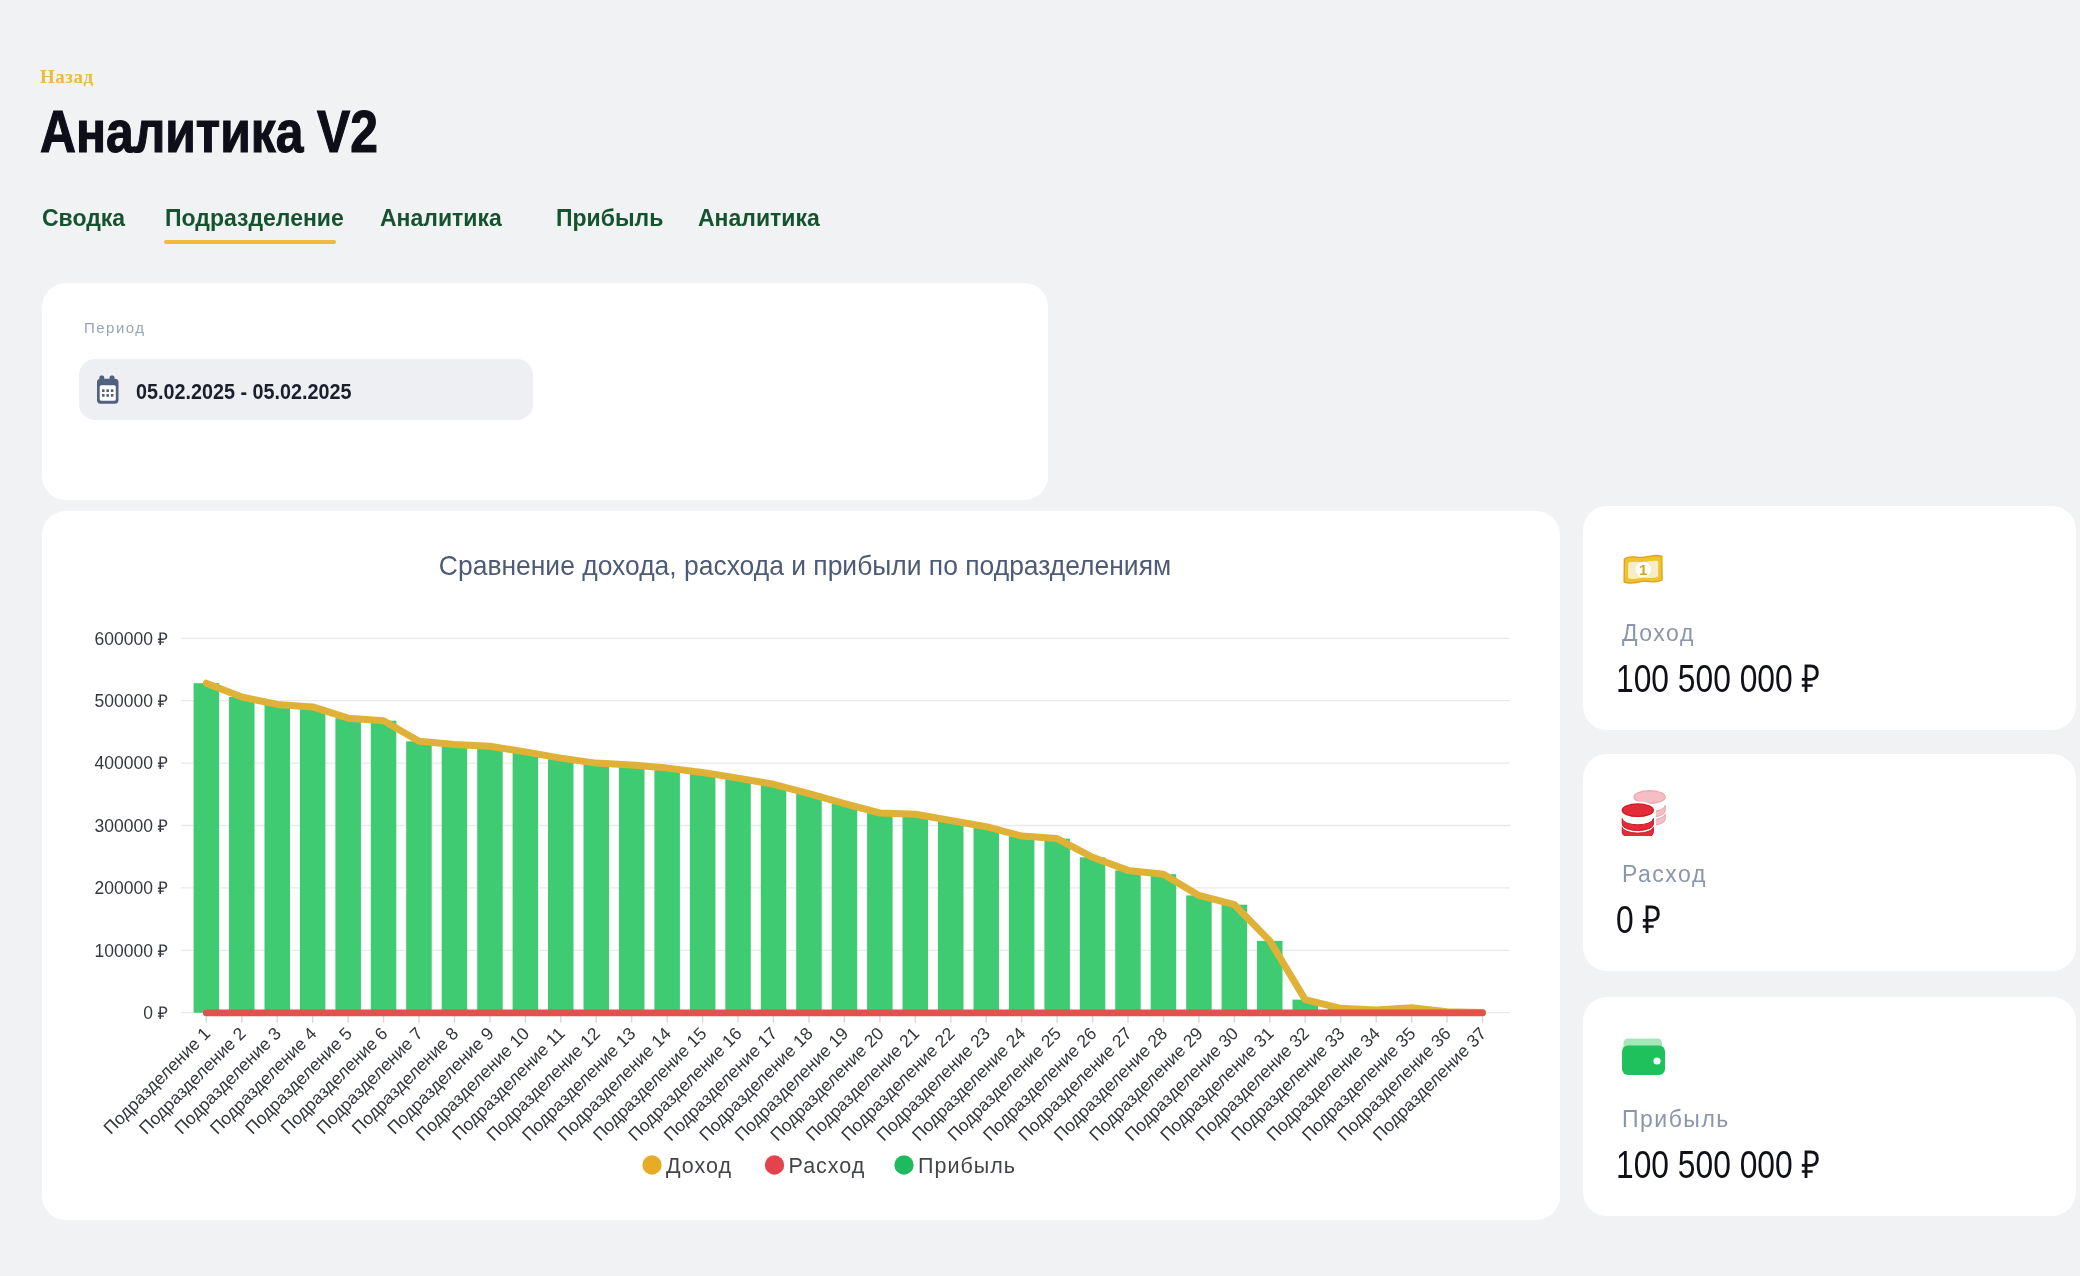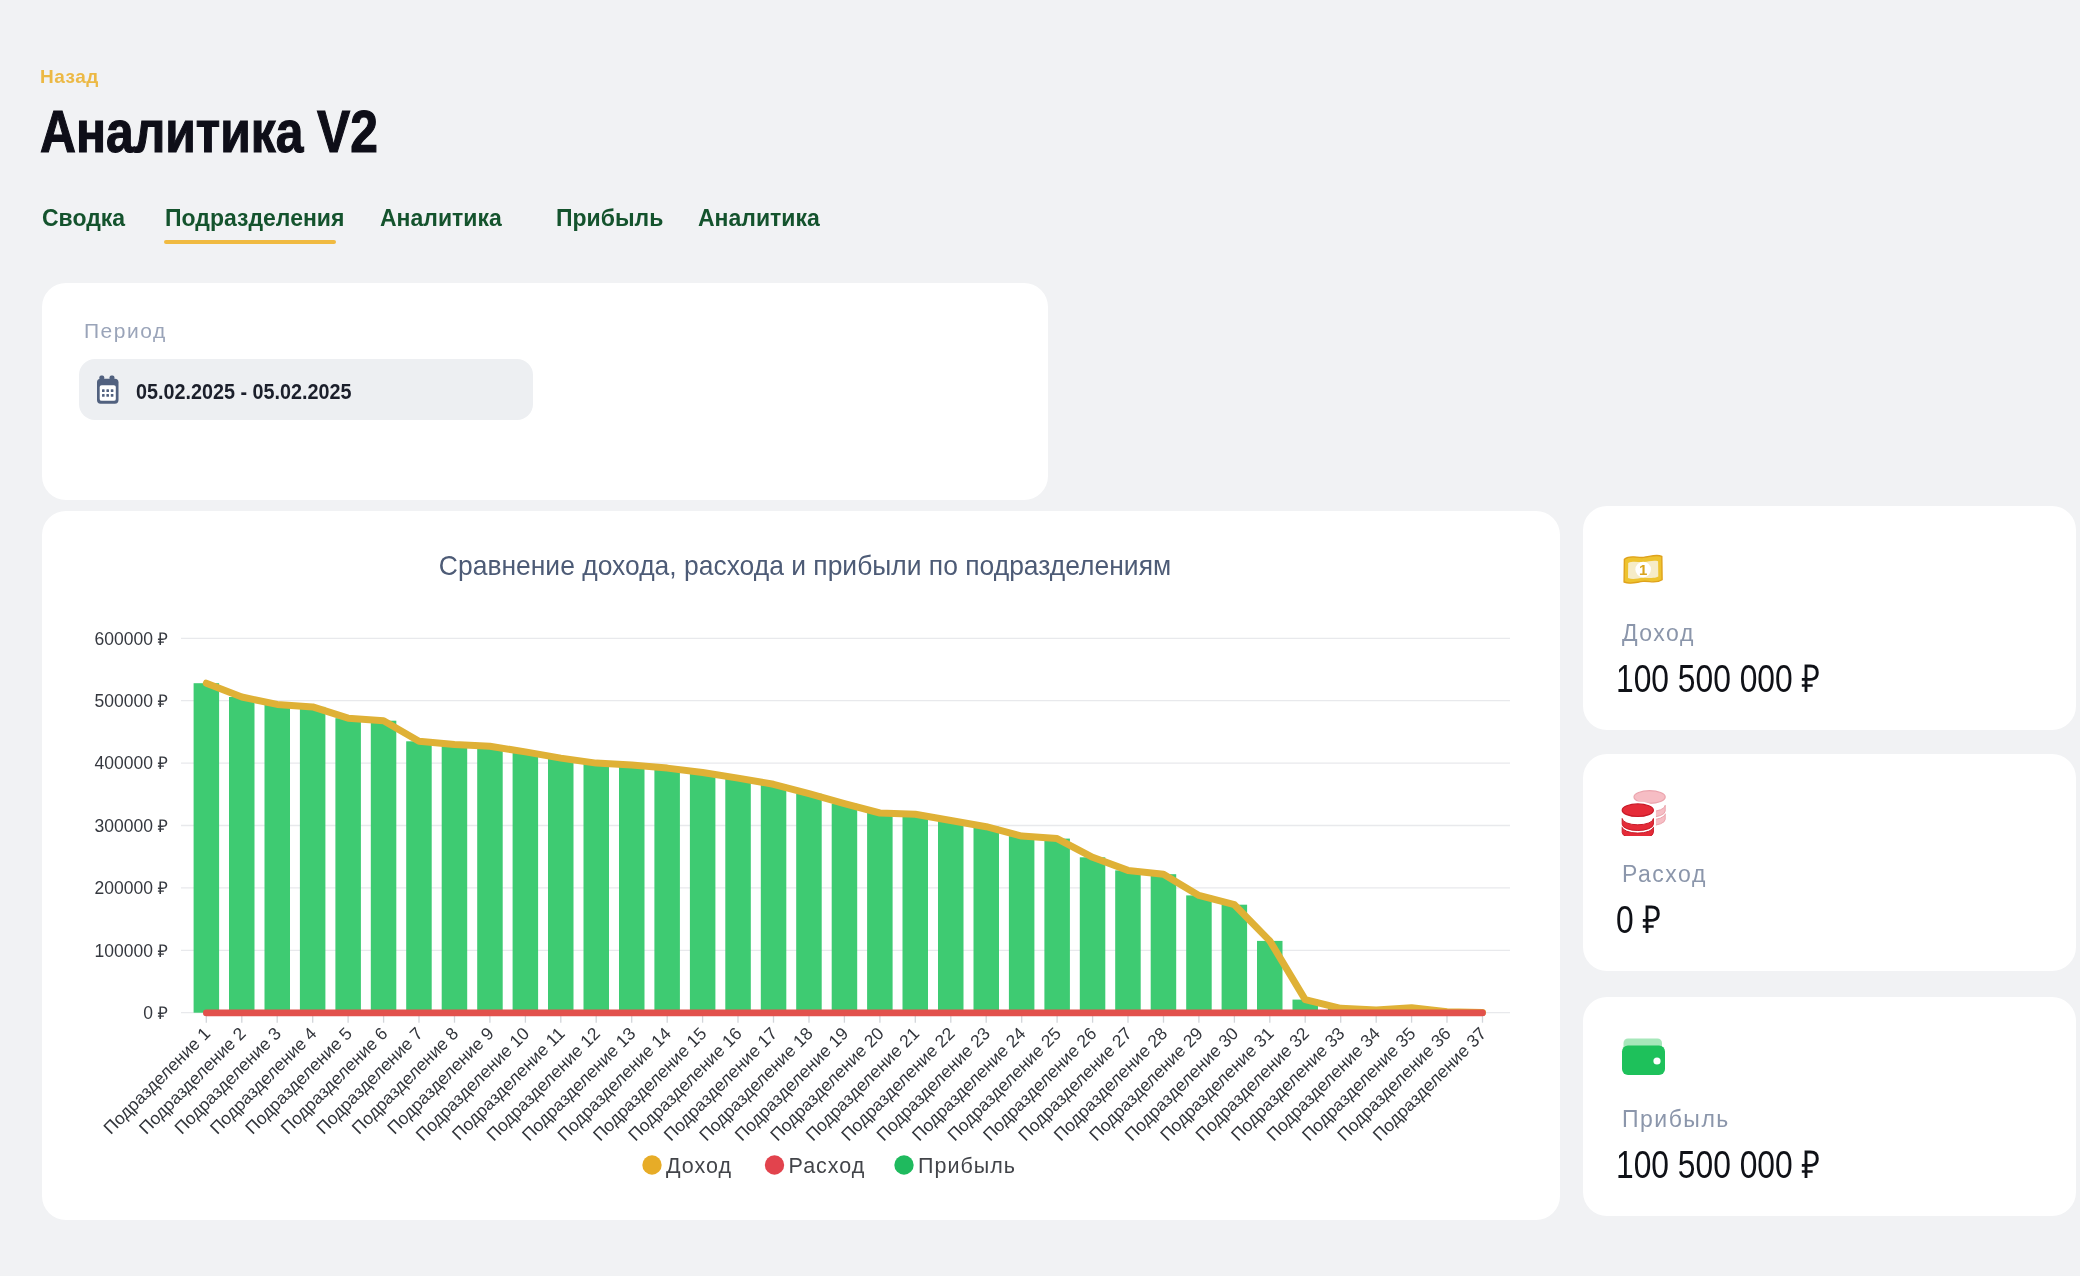--- a/index.html
+++ b/index.html
@@ -1,37 +1,37 @@
 <!DOCTYPE html>
 <html lang="ru"><head><meta charset="utf-8">
 <title>Аналитика V2</title>
 <style>
 * { margin:0; padding:0; box-sizing:border-box; }
 html,body { width:2080px; height:1276px; background:#f1f2f4; font-family:"Liberation Sans", sans-serif; position:relative; overflow:hidden; }
 .abs { position:absolute; }
-.back { left:40px; top:66.5px; font-size:19px; font-weight:600; color:#ecb945; letter-spacing:0.5px; line-height:1; }
+.back { left:40px; top:66.5px; font-size:19px; font-weight:600; color:#ecb945; letter-spacing:0.5px; line-height:1;font-family:Liberation Serif, serif; }
 h1 { position:absolute; left:40px; top:101.5px; font-size:60px; font-weight:700; color:#0e0e18; line-height:1; transform:scaleX(0.829); transform-origin:0 0; white-space:nowrap; -webkit-text-stroke:1.2px #0e0e18; }
 .tab { position:absolute; top:207px; font-size:23px; font-weight:700; color:#14532d; line-height:1; white-space:nowrap; }
 .underline { left:164px; top:240px; width:172px; height:4px; background:#f0ba41; border-radius:2px; }
 .card { position:absolute; background:#fff; border-radius:24px; }
-.plabel { left:84px; top:320px; font-size:21px; color:#9aa4b9; letter-spacing:1.5px; line-height:1;text-align:right; }
+.plabel { left:84px; top:320px; font-size:15px; color:#9aa4b9; letter-spacing:1.5px; line-height:1;text-align:right; }
 .datebox { left:79px; top:359px; width:454px; height:61px; border-radius:16px; background:#edeff2; }
 .dateico { left:96px; top:375px; }
 .datetext { left:136px; top:382px; font-size:21.5px; font-weight:600; color:#1b1f2b; line-height:1; transform:scaleX(0.92); transform-origin:0 0; white-space:nowrap; }
 .ctitle { left:46px; top:552px; width:1518px; text-align:center; font-size:27.5px; color:#4d5b76; line-height:1; transform:scaleX(0.962); transform-origin:center; }
 .rcard { position:absolute; left:1583px; width:493px; background:#fff; border-radius:24px; }
 .ricon { position:absolute; left:38px; }
 .rlabel { position:absolute; left:39px; font-size:23px; color:#8b96ab; letter-spacing:1.5px; line-height:1; }
 .rvalue { position:absolute; left:33px; font-size:38.5px; font-weight:500; color:#0f1117; line-height:1; transform:scaleX(0.825); transform-origin:0 0; white-space:nowrap; }
 </style></head>
 <body>
 <div class="abs back">Назад</div>
 <h1>Аналитика V2</h1>
 <div class="tab" style="left:42px">Сводка</div>
-<div class="tab" style="left:165px">Подразделения</div>
+<div class="tab" style="left:165px">Подразделение</div>
 <div class="tab" style="left:380px">Аналитика</div>
 <div class="tab" style="left:556px">Прибыль</div>
 <div class="tab" style="left:698px">Аналитика</div>
 <div class="abs underline"></div>
 <div class="card" style="left:42px;top:283px;width:1006px;height:217px"></div>
 <div class="abs plabel">Период</div>
 <div class="abs datebox"></div>
 <div class="abs dateico"><svg width="25" height="30" viewBox="0 0 25 30">
 <rect x="3.4" y="0.5" width="4.8" height="6.2" rx="1.7" fill="#51617f"></rect>
 <rect x="13.6" y="0.5" width="4.8" height="6.2" rx="1.7" fill="#51617f"></rect>

